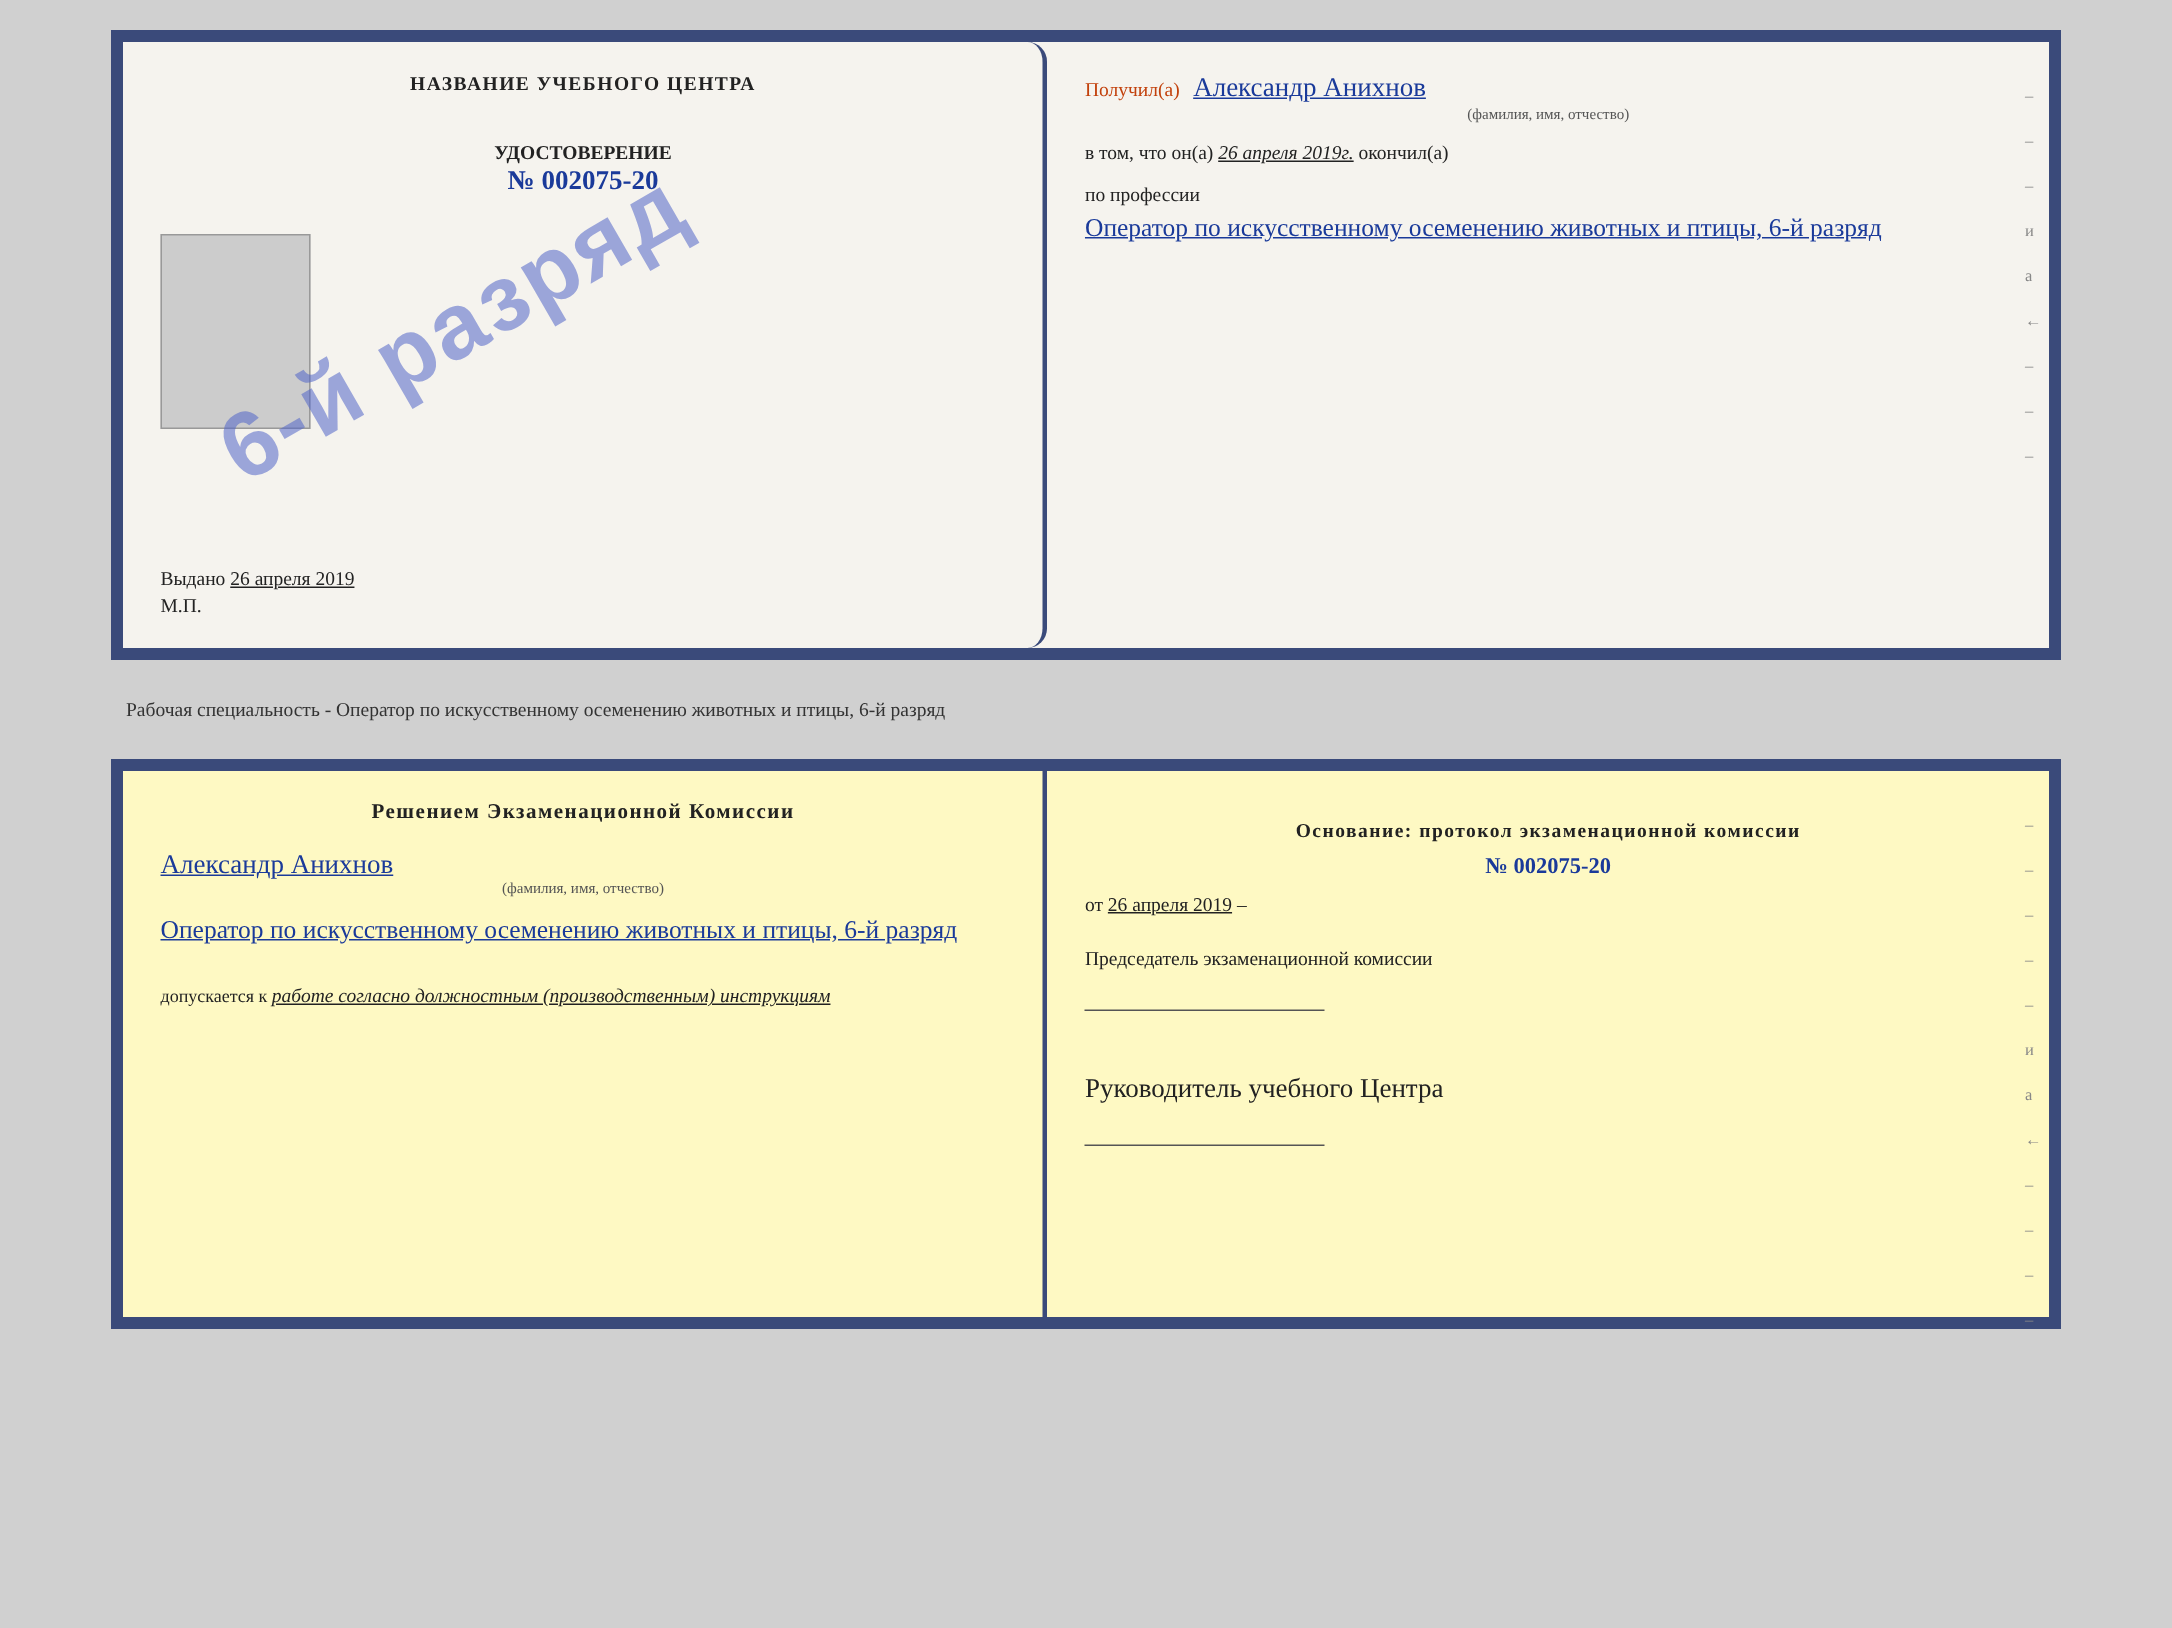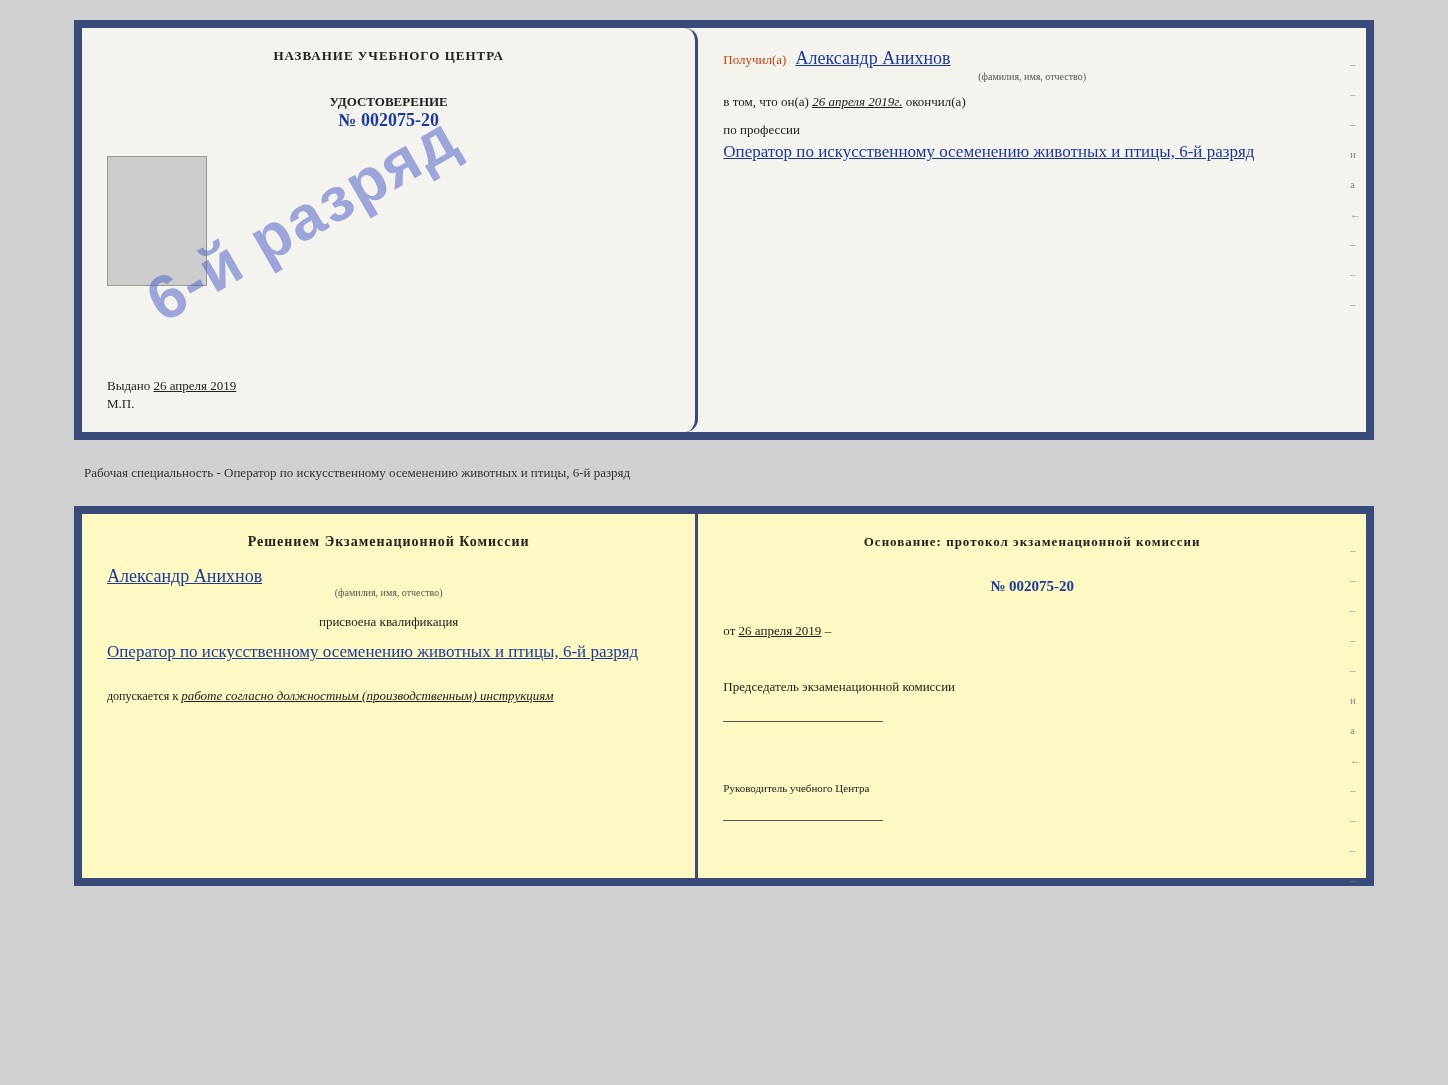--- a/index.html
+++ b/index.html
@@ -204,24 +204,24 @@
       width: 48%;
       border-right: 3px solid #3a4a7a;
       padding: 20px 25px;
       display: flex;
       flex-direction: column;
       gap: 8px;
     }
 
     .bottom-right {
       width: 52%;
-      padding: 20px 25px;
-      display: flex;
-      flex-direction: column;
-      gap: 28px;
+      padding: 32px 25px;
+      display: flex;
+      flex-direction: column;
+      gap: 8px;
       position: relative;
     }
 
     .decision-title {
       font-size: 14px;
       font-weight: bold;
       text-align: center;
       letter-spacing: 1px;
       text-transform: capitalize;
       color: #222;
@@ -298,21 +298,21 @@
     }
 
     .signature-line {
       border-bottom: 1px solid #555;
       width: 160px;
       height: 20px;
       margin-top: 5px;
     }
 
     .director-label {
-      font-size: 11px;
+      font-size: 18px;
       color: #222;
       line-height: 1.5;
       margin-top: 15px;
     }
 
     .right-side-marks-bottom {
       position: absolute;
       right: 5px;
       top: 30px;
       display: flex;
@@ -388,21 +388,20 @@
 <div class="bottom-container">
 
   <div class="bottom-left">
     <div class="decision-title">Решением экзаменационной комиссии</div>
 
     <div style="margin-top:8px;">
       <span class="person-name-bottom">Александр Анихнов</span>
       <span class="person-subtitle-bottom">(фамилия, имя, отчество)</span>
     </div>
 
-    <div class="qualification-label" style="margin-top:8px;">присвоена квалификация</div>
 
     <div class="qualification-value">Оператор по искусственному осеменению животных и птицы, 6-й разряд</div>
 
     <div class="admitted-line">
       <span>допускается к</span>
       <span class="admitted-value">работе согласно должностным (производственным) инструкциям</span>
     </div>
   </div>
 
   <div class="bottom-right">

